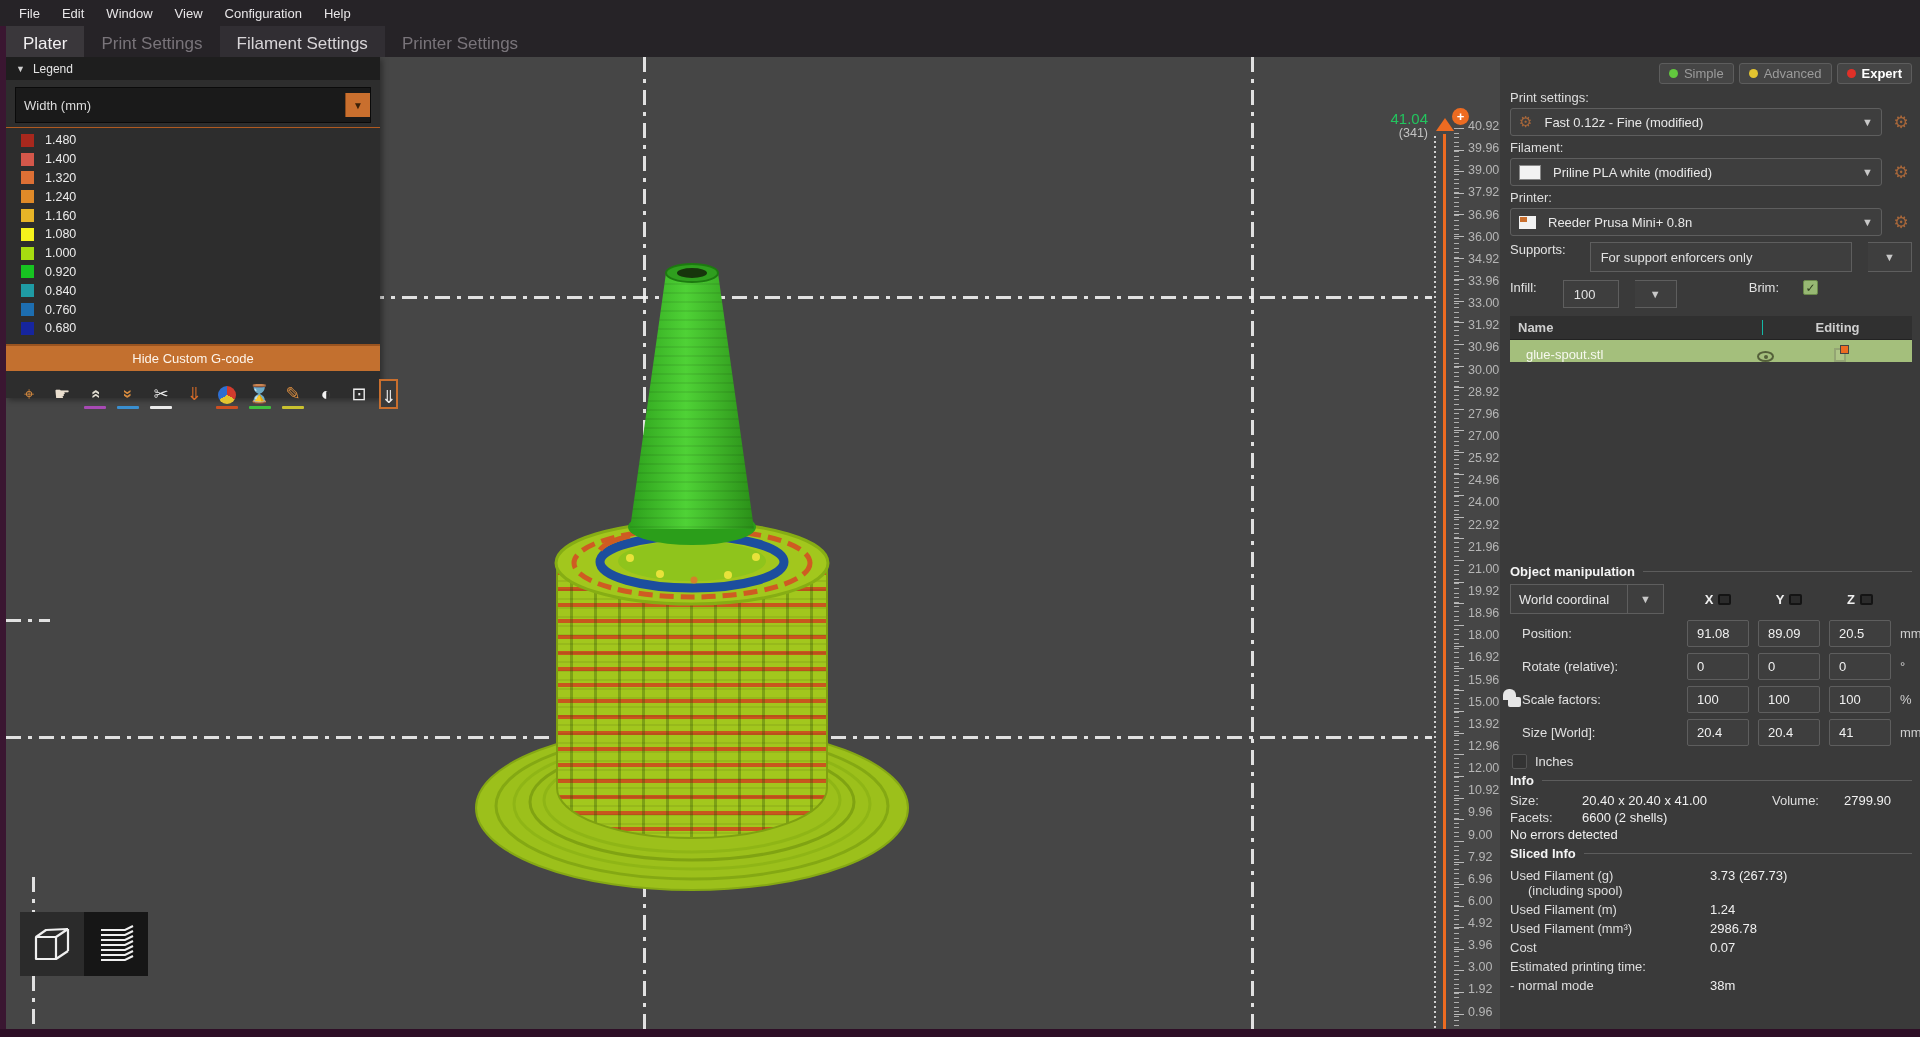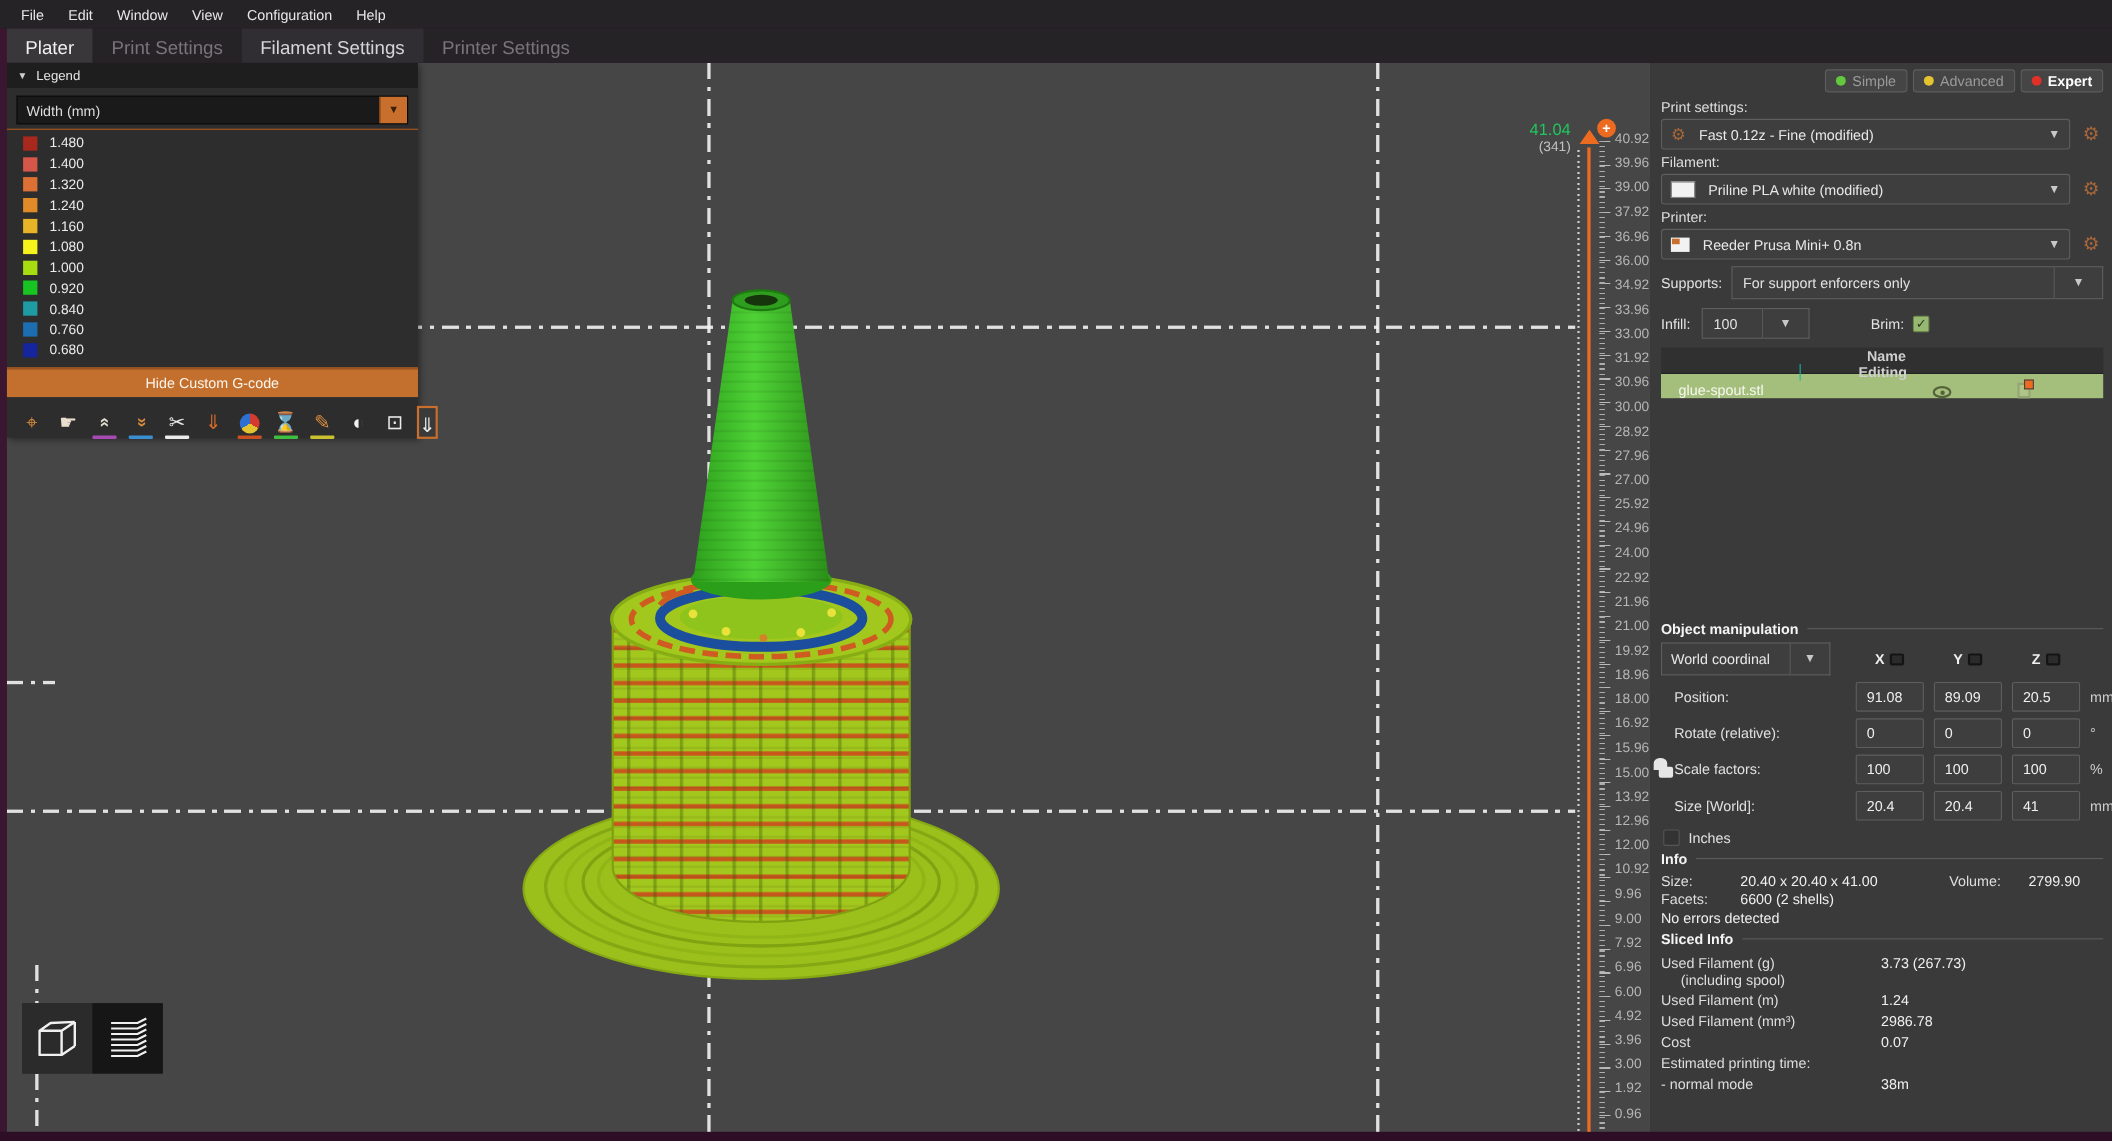--- a/index.html
+++ b/index.html
@@ -26,21 +26,21 @@
   .dash-v { position:absolute; width:3px; background:
       repeating-linear-gradient(to bottom,#f2f2f2 0 15px,transparent 15px 22px,#f2f2f2 22px 26px,transparent 26px 33px); opacity:.9; }
   .dash-h { position:absolute; height:3px; background:
       repeating-linear-gradient(to right,#f2f2f2 0 15px,transparent 15px 22px,#f2f2f2 22px 26px,transparent 26px 33px); opacity:.9; }
 
   
   .legend { position:absolute; left:6px; top:57px; width:374px; height:341px; background:#2d2d2d; z-index:30;
             box-shadow:2px 2px 6px rgba(0,0,0,.4); }
   .legend-head { height:23px; background:#1e1e1e; color:#e4e4e4; font-size:12px; display:flex; align-items:center; gap:8px; padding-left:10px; }
   .legend-head .tri { color:#cfcfcf; font-size:9px; }
-  .legend-combo { margin:7px 9px 4px; height:26px; background:#1a1a1a; border:1px solid #0a0a0a; display:flex; align-items:center; }
+  .legend-combo { margin:7px 9px 4px; height:36px; background:#1a1a1a; border:1px solid #0a0a0a; display:flex; align-items:center; }
   .legend-combo .val { flex:1; color:#dcdcdc; font-size:13px; padding-left:8px; }
   .legend-combo .obtn { width:25px; height:24px; background:#c96f2e; display:flex; align-items:center; justify-content:center;
                         color:#3a2008; font-size:10px; border-left:1px solid #8a4a1c; }
   .legend-items { padding:3px 0 0 15px; border-top:1px solid #b05a20; }
   .legend-row { display:flex; align-items:center; height:18.8px; }
   .legend-chip { width:13px; height:13px; margin-right:11px; }
   .legend-label { color:#ececec; font-size:12.5px; }
   .legend-btn { margin:6px 0 0; height:27px; width:100%; background:#c3702f; border-top:2px solid #9a5420;
                 color:#fdf4ea; font-size:13px; display:flex; align-items:center; justify-content:center; }
   .icon-row { display:flex; align-items:flex-end; gap:7px; padding:8px 0 0 10px; }
@@ -97,36 +97,36 @@
   .combo-row { display:flex; align-items:center; gap:8px; margin-bottom:4px; }
   .combo { flex:1; height:28px; background:#3e3e3e; border:1px solid #5e5e5e; border-radius:3px;
            display:flex; align-items:center; padding:0 8px; gap:12px; }
   .combo .ctext { flex:1; color:#e8e8e8; }
   .caret { color:#c8c8c8; font-size:11px; }
   .gearbtn { width:22px; text-align:center; color:#a8673a; font-size:17px; }
   .gear-orange { color:#a8673a; font-size:15px; }
   .swatch { width:22px; height:15px; background:#f2f2f2; border:1px solid #888; }
   .printer-ic { width:17px; height:13px; background:#f2f2f2; position:relative; }
   .printer-ic:before { content:''; position:absolute; left:1px; top:1px; width:7px; height:5px; background:#c96f2e; }
-  .inline-row { display:flex; align-items:center; margin:6px 0 4px; gap:0; }
+  .inline-row { display:flex; align-items:flex-start; margin:6px 0 4px; gap:16px; }
   .supports-combo { flex:1; height:30px; background:#3e3e3e; border:1px solid #5e5e5e; display:flex; align-items:center;
                     padding-left:10px; margin-left:8px; }
   .arrowbox { width:44px; height:30px; border:1px solid #5e5e5e; border-left:none; background:#3e3e3e;
               display:flex; align-items:center; justify-content:center; }
   .mini-combo { width:56px; height:28px; background:#3e3e3e; border:1px solid #5e5e5e; display:flex; align-items:center;
                 padding-left:10px; margin-left:10px; }
   .mini-arrow { width:42px; height:28px; border:1px solid #5e5e5e; border-left:none; background:#3e3e3e;
                 display:flex; align-items:center; justify-content:center; }
   .cb { width:15px; height:15px; border-radius:2px; }
   .cb.on { background:#97b873; border:1px solid #6a8a4a; color:#2e3e1e; font-size:12px; font-weight:bold;
            display:flex; align-items:center; justify-content:center; line-height:1; }
   .cb.off { background:#333; border:1px solid #555; }
 
   .objtable { margin-top:8px; }
-  .obj-head { height:24px; background:#303030; border-bottom:1px solid #222; display:flex; align-items:center;flex-direction:column; }
+  .obj-head { height:24px; background:#303030; border-bottom:1px solid #222; display:flex; align-items:center; }
   .obj-head .h1 { flex:1; padding-left:8px; font-weight:bold; color:#cfcfcf; }
   .obj-head .h2 { width:150px; font-weight:bold; color:#cfcfcf; text-align:center; border-left:1px solid #14b8a6; }
   .obj-row { height:22px; background:#a4bf7c; display:flex; align-items:flex-end; }
   .obj-row .nm { flex:1; padding-left:16px; color:#f6f8ee; }
   .eye { width:17px; height:11px; border:2px solid #55613a; border-radius:50%; position:relative; margin-right:60px; }
   .eye:after { content:''; position:absolute; left:4.5px; top:1.5px; width:4px; height:4px; background:#55613a; border-radius:50%; }
   .pagedoc { width:12px; height:14px; border:2px solid #93a573; background:#aec587; position:relative; margin-right:66px; }
   .pagedoc:after { content:''; position:absolute; right:-5px; top:-5px; width:7px; height:7px; background:#ED6B21; border:1px solid #444; }
   .listbox { height:198px; }
 

